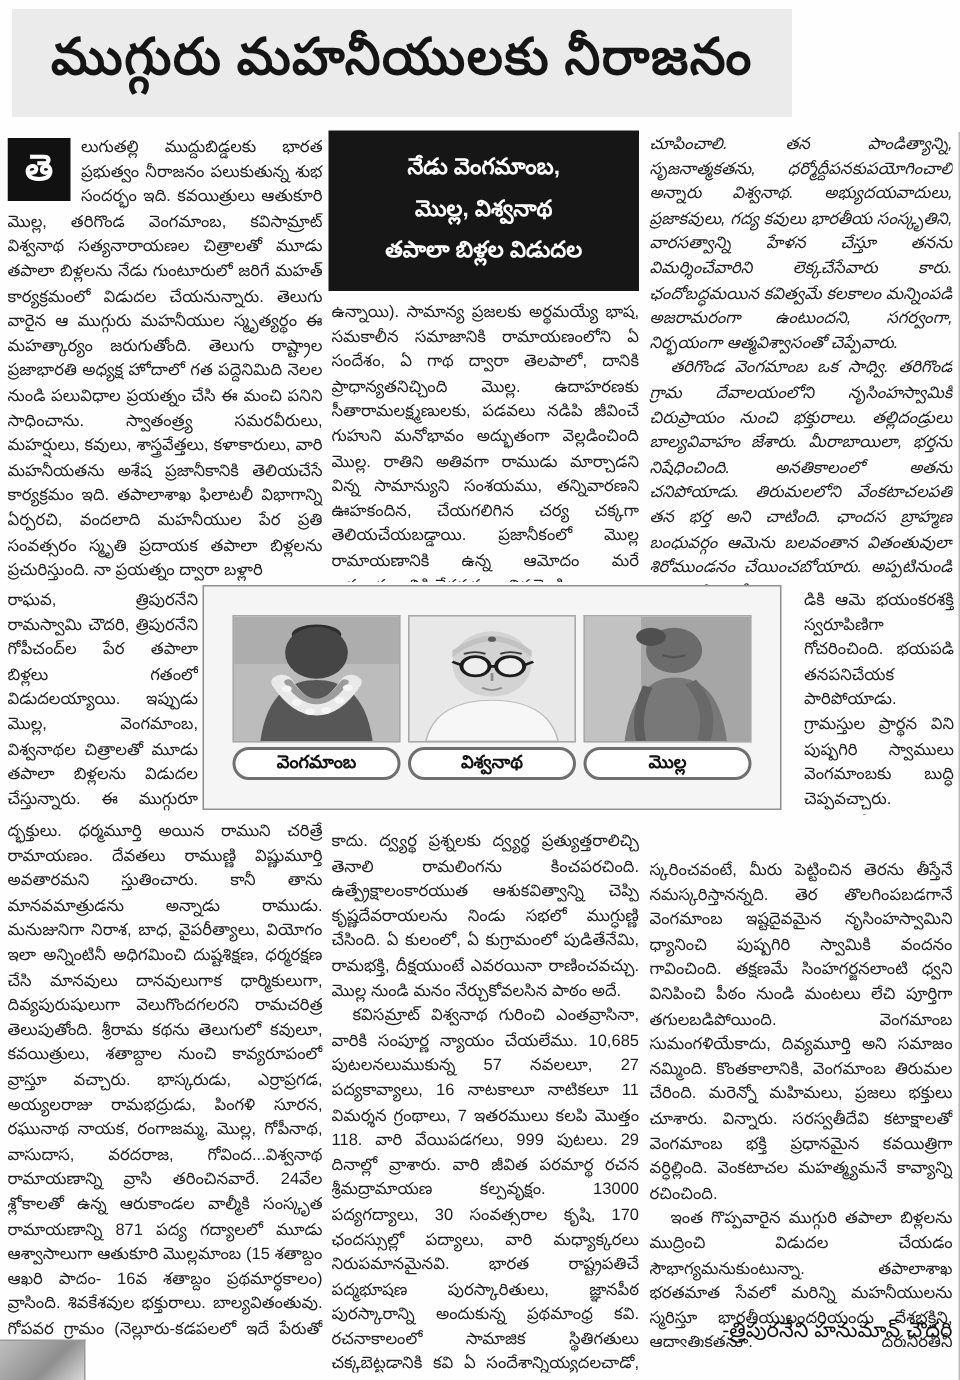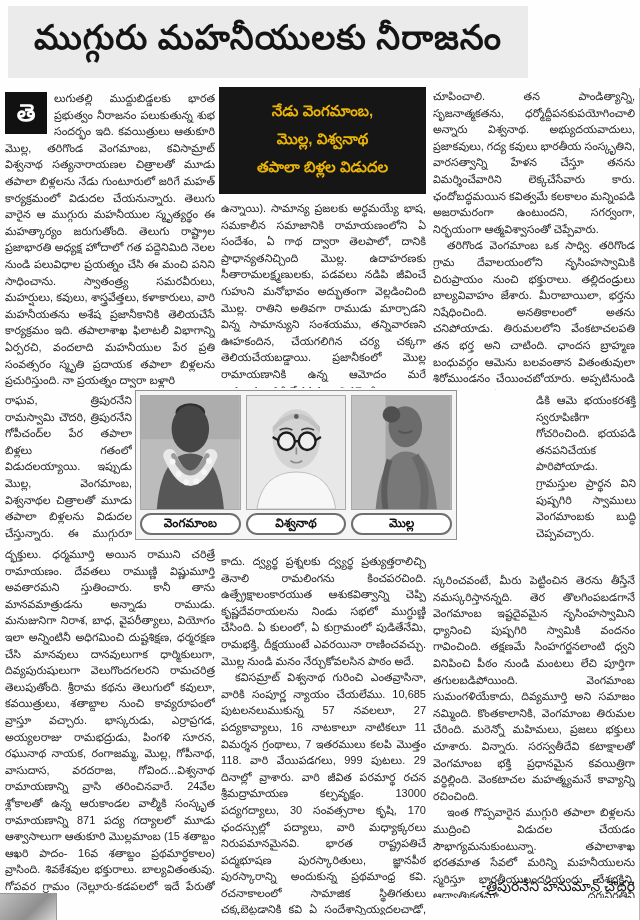--- a/index.html
+++ b/index.html
@@ -6,44 +6,44 @@
   html,body { background:#ffffff; }
   body { width:640px; height:920px; font-family:"Liberation Sans", sans-serif; }
   .page { position:relative; width:640px; height:920px; background:#fefefe; overflow:hidden; }
 
   .headline-bar { position:absolute; left:8px; top:6px; width:520px; height:72px;
     background:#ebebeb; display:flex; align-items:center; justify-content:center; }
   .headline { font-size:34px; font-weight:bold; color:#151515; letter-spacing:1px;
     white-space:nowrap; font-family:"Liberation Serif", serif; }
 
   .lead-box { position:absolute; left:219px; top:87px; width:207px; height:107px;
-    background:#161616; color:#eab308; display:flex; flex-direction:column;
+    background:#161616; color:#ffffff; display:flex; flex-direction:column;
     justify-content:space-evenly; align-items:center; text-align:center;
     font-size:15px; font-weight:bold; padding:8px 4px; }
 
   .body-text { position:absolute; font-size:11px; line-height:16.6px; text-align:justify;
     color:#1d1d1d; overflow:hidden; }
   .body-text p { text-indent:14px; }
   .body-text p.first { text-indent:0; }
 
   .lc1 { left:5px;  top:90px;  width:210px; height:300px; }
   .lc2 { left:5px;  top:392px; width:127px; height:151px; }
   .lc3 { left:5px;  top:546px; width:210px; height:360px; }
   .mc1 { left:221px; top:200px; width:205px; height:188px; }
   .mc2 { left:221px; top:553px; width:205px; height:362px; }
-  .rc1 { left:433px; top:88px;  width:202px; height:302px; }
+  .rc1 { left:433px; top:88px;  width:202px; height:302px;font-style:italic; }
   .rc2 { left:536px; top:392px; width:100px; height:151px; }
   .rc3 { left:433px; top:572px; width:202px; height:326px; }
 
   .drop-cap { float:left; width:42px; height:42px; background:#111111; color:#ffffff;
     font-size:24px; font-weight:bold; text-align:center; line-height:42px;
     margin:2px 7px 2px 0; }
 
-  .photo-strip { position:absolute; left:135px; top:390px; width:322px; height:150px;
-    border:1px solid #909090; background:#f5f5f5; display:flex; gap:5px; padding:4px; }
+  .photo-strip { position:absolute; left:135px; top:390px; width:386px; height:150px;
+    border:1px solid #909090; background:#f5f5f5; display:flex; gap:5px; padding:19px; }
   .figure { flex:1; display:flex; flex-direction:column; gap:3px; min-width:0; }
   .photo { flex:1; border:1px solid #a8a8a8; background:#d8d8d8; overflow:hidden; }
   .photo svg { width:100%; height:100%; display:block; }
   .caption-pill { height:22px; border:2px solid #6f6f6f; border-radius:12px;
     background:#ffffff; display:flex; align-items:center; justify-content:center;
     font-size:12px; font-weight:bold; color:#141414; }
 
   .byline { position:absolute; left:433px; top:878px; width:202px; text-align:right;
     font-weight:normal; font-size:14px; color:#101010; }
 

